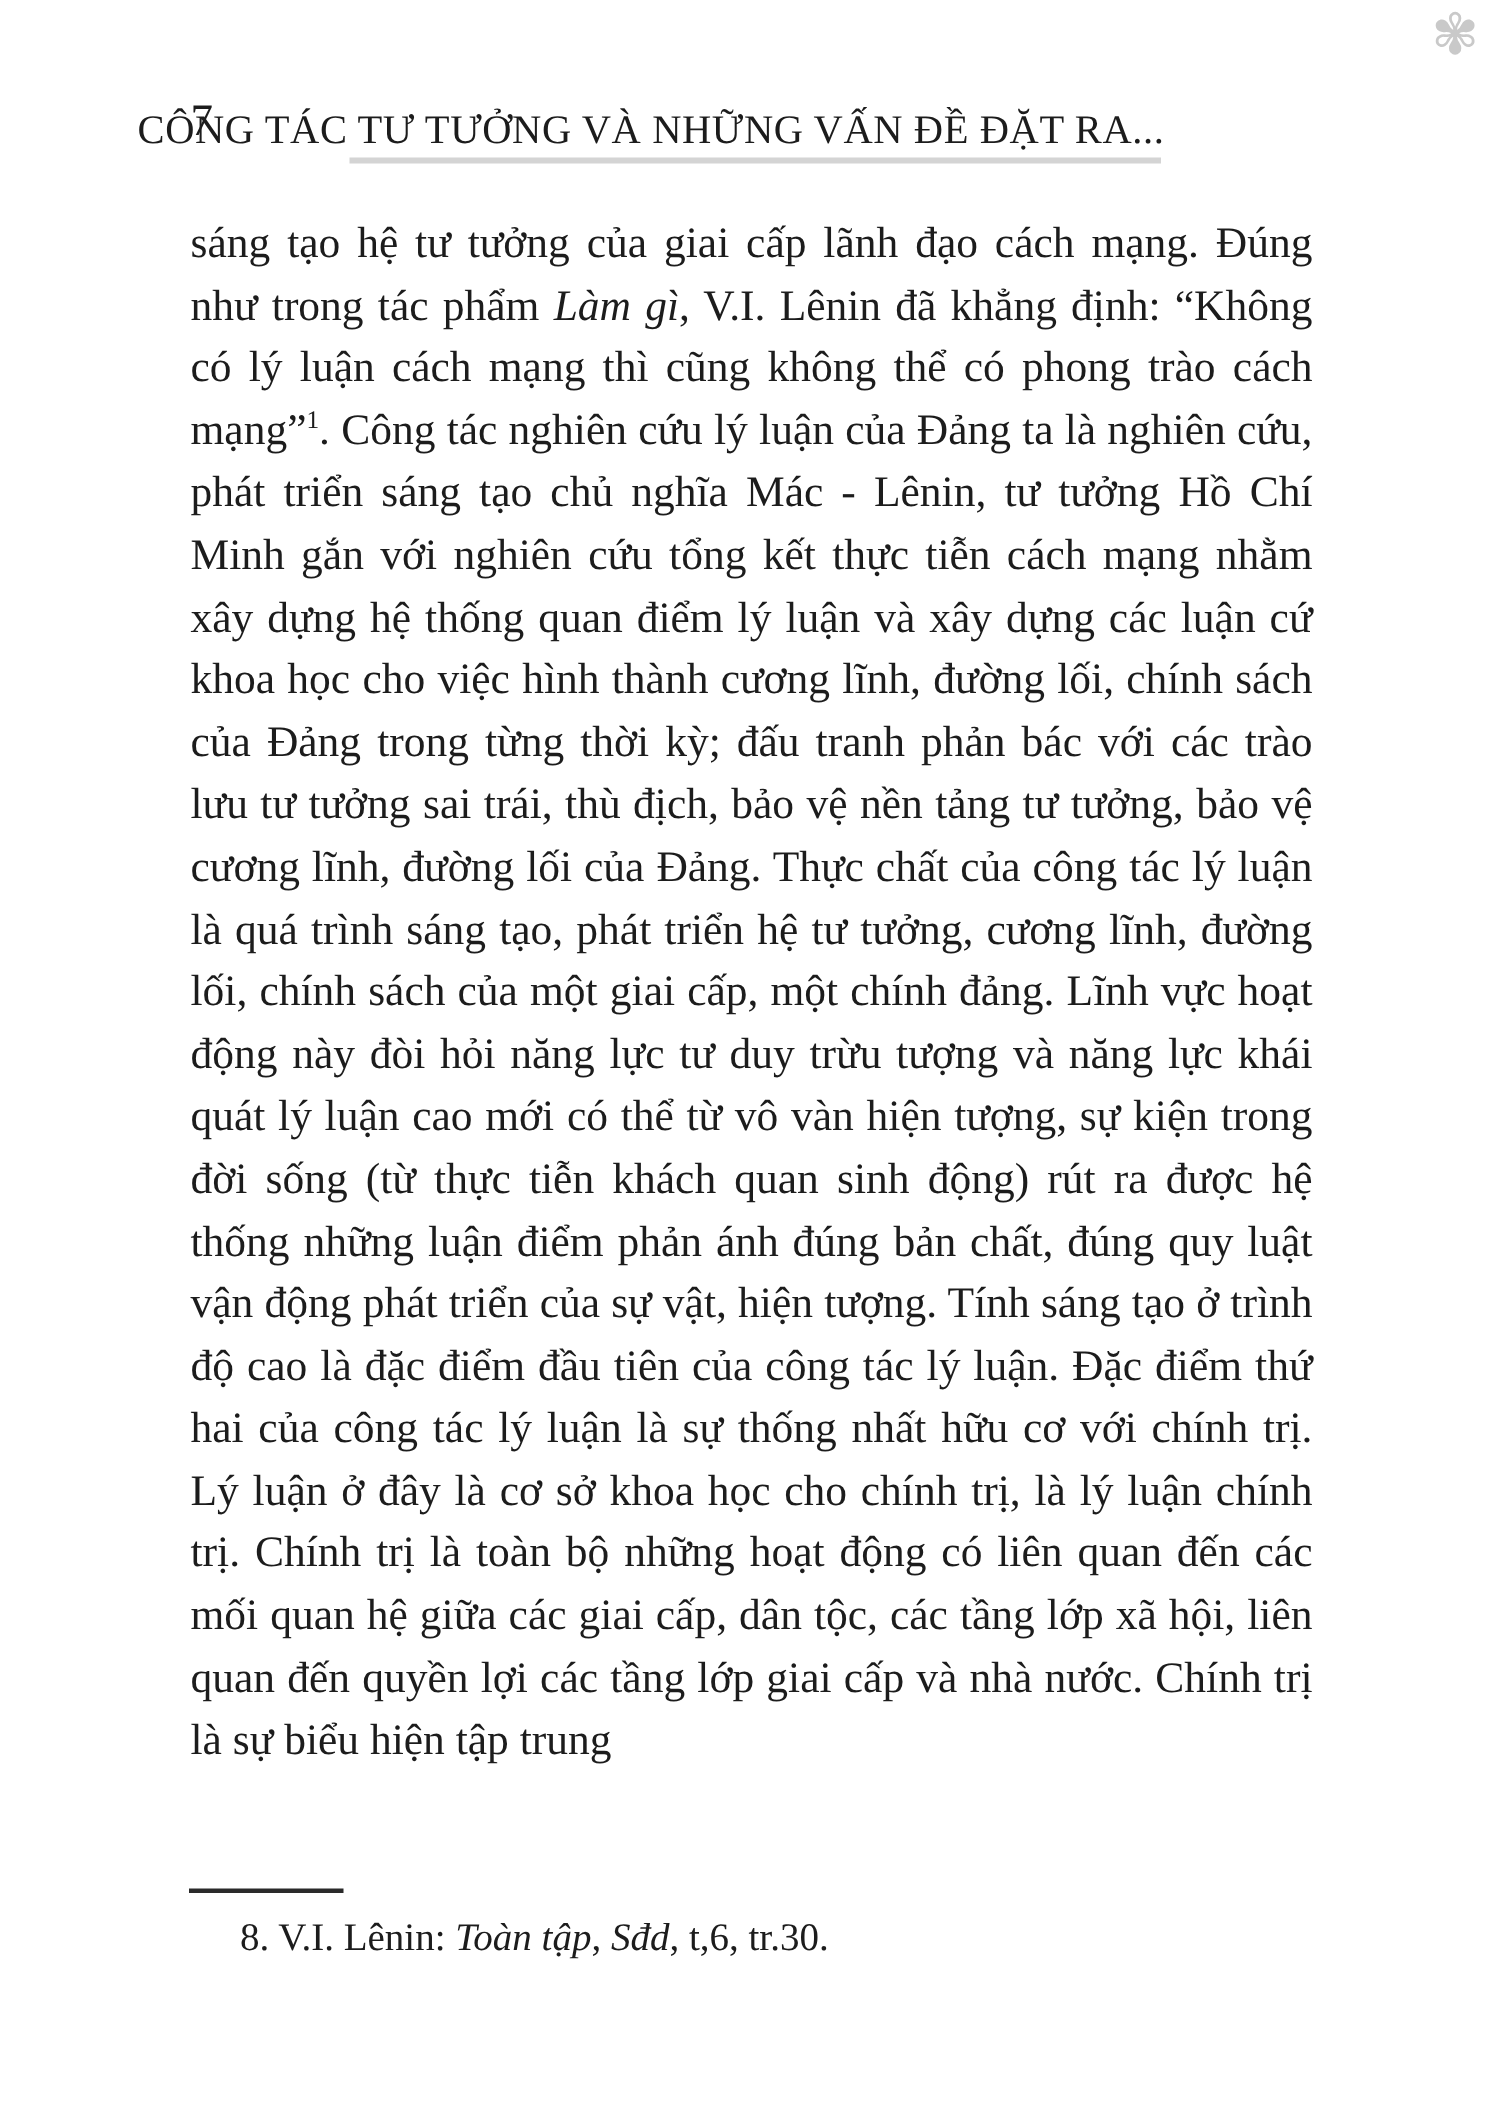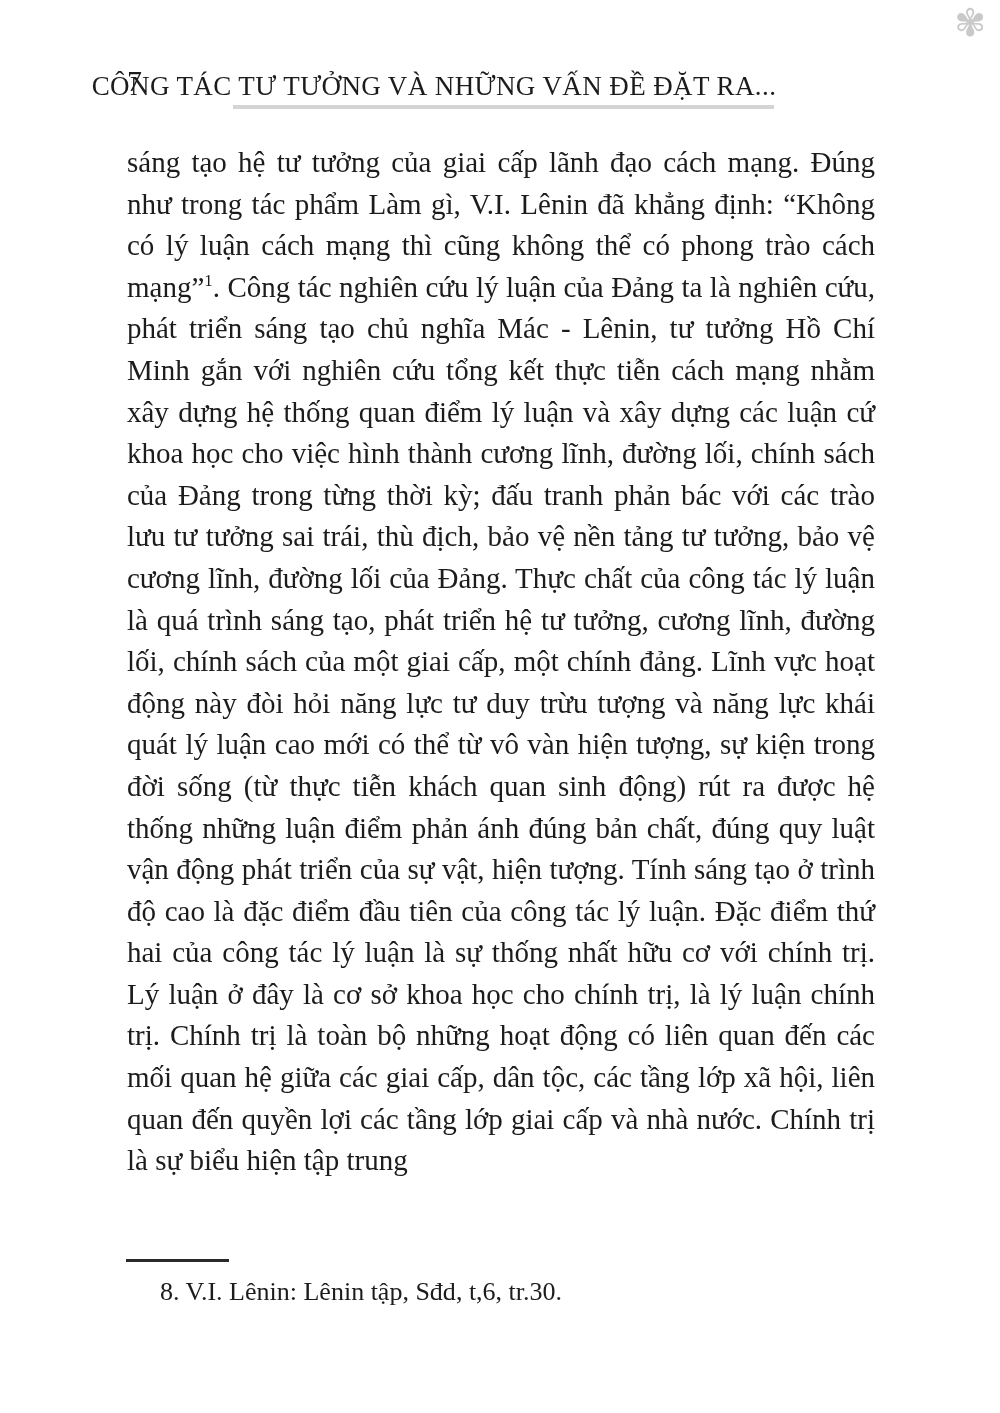--- a/index.html
+++ b/index.html
@@ -43,21 +43,21 @@
   .body-text{
     position:absolute; left:127px; top:142px; width:748px;
   }
   .body-text p{
     margin:0;
     font-size:29px;
     line-height:41.6px;
     text-align:justify;
     text-justify:inter-word;
   }
-  .italic{}
+  .italic{font-style:italic;}
   sup.fnref{
     font-size:0.58em;
     vertical-align:super;
     line-height:0;
   }
   .footnote-rule{
     position:absolute; left:126px; top:1259px;
     width:103px; height:3px;
     background:var(--footnote-rule);
   }
@@ -80,16 +80,16 @@
     <span class="running-title">CÔNG TÁC TƯ TƯỞNG VÀ NHỮNG VẤN ĐỀ ĐẶT RA...</span>
     <div class="header-rule"></div>
   </header>
 
   <main class="body-text">
     <p><span>sáng tạo hệ tư tưởng của giai cấp lãnh đạo cách mạng. Đúng như trong tác phẩm </span><span class="italic">Làm gì</span><span>, V.I. Lênin đã khẳng định: “Không có lý luận cách mạng thì cũng không thể có phong trào cách mạng”</span><sup class="fnref">1</sup><span>. Công tác nghiên cứu lý luận của Đảng ta là nghiên cứu, phát triển sáng tạo chủ nghĩa Mác - Lênin, tư tưởng Hồ Chí Minh gắn với nghiên cứu tổng kết thực tiễn cách mạng nhằm xây dựng hệ thống quan điểm lý luận và xây dựng các luận cứ khoa học cho việc hình thành cương lĩnh, đường lối, chính sách của Đảng trong từng thời kỳ; đấu tranh phản bác với các trào lưu tư tưởng sai trái, thù địch, bảo vệ nền tảng tư tưởng, bảo vệ cương lĩnh, đường lối của Đảng. Thực chất của công tác lý luận là quá trình sáng tạo, phát triển hệ tư tưởng, cương lĩnh, đường lối, chính sách của một giai cấp, một chính đảng. Lĩnh vực hoạt động này đòi hỏi năng lực tư duy trừu tượng và năng lực khái quát lý luận cao mới có thể từ vô vàn hiện tượng, sự kiện trong đời sống (từ thực tiễn khách quan sinh động) rút ra được hệ thống những luận điểm phản ánh đúng bản chất, đúng quy luật vận động phát triển của sự vật, hiện tượng. Tính sáng tạo ở trình độ cao là đặc điểm đầu tiên của công tác lý luận. Đặc điểm thứ hai của công tác lý luận là sự thống nhất hữu cơ với chính trị. Lý luận ở đây là cơ sở khoa học cho chính trị, là lý luận chính trị. Chính trị là toàn bộ những hoạt động có liên quan đến các mối quan hệ giữa các giai cấp, dân tộc, các tầng lớp xã hội, liên quan đến quyền lợi các tầng lớp giai cấp và nhà nước. Chính trị là sự biểu hiện tập trung</span></p>
   </main>
 
   <footer>
     <div class="footnote-rule"></div>
-    <p class="footnote"><span>8. V.I. Lênin: </span><span class="italic">Lênin tập</span><span>, </span><span class="italic">Sđd</span><span>, t,6, tr.30.</span></p>
+    <p class="footnote"><span>8. V.I. Lênin: </span><span class="italic">Toàn tập</span><span>, </span><span class="italic">Sđd</span><span>, t,6, tr.30.</span></p>
   </footer>
 
 </div>
 
 </body></html>

